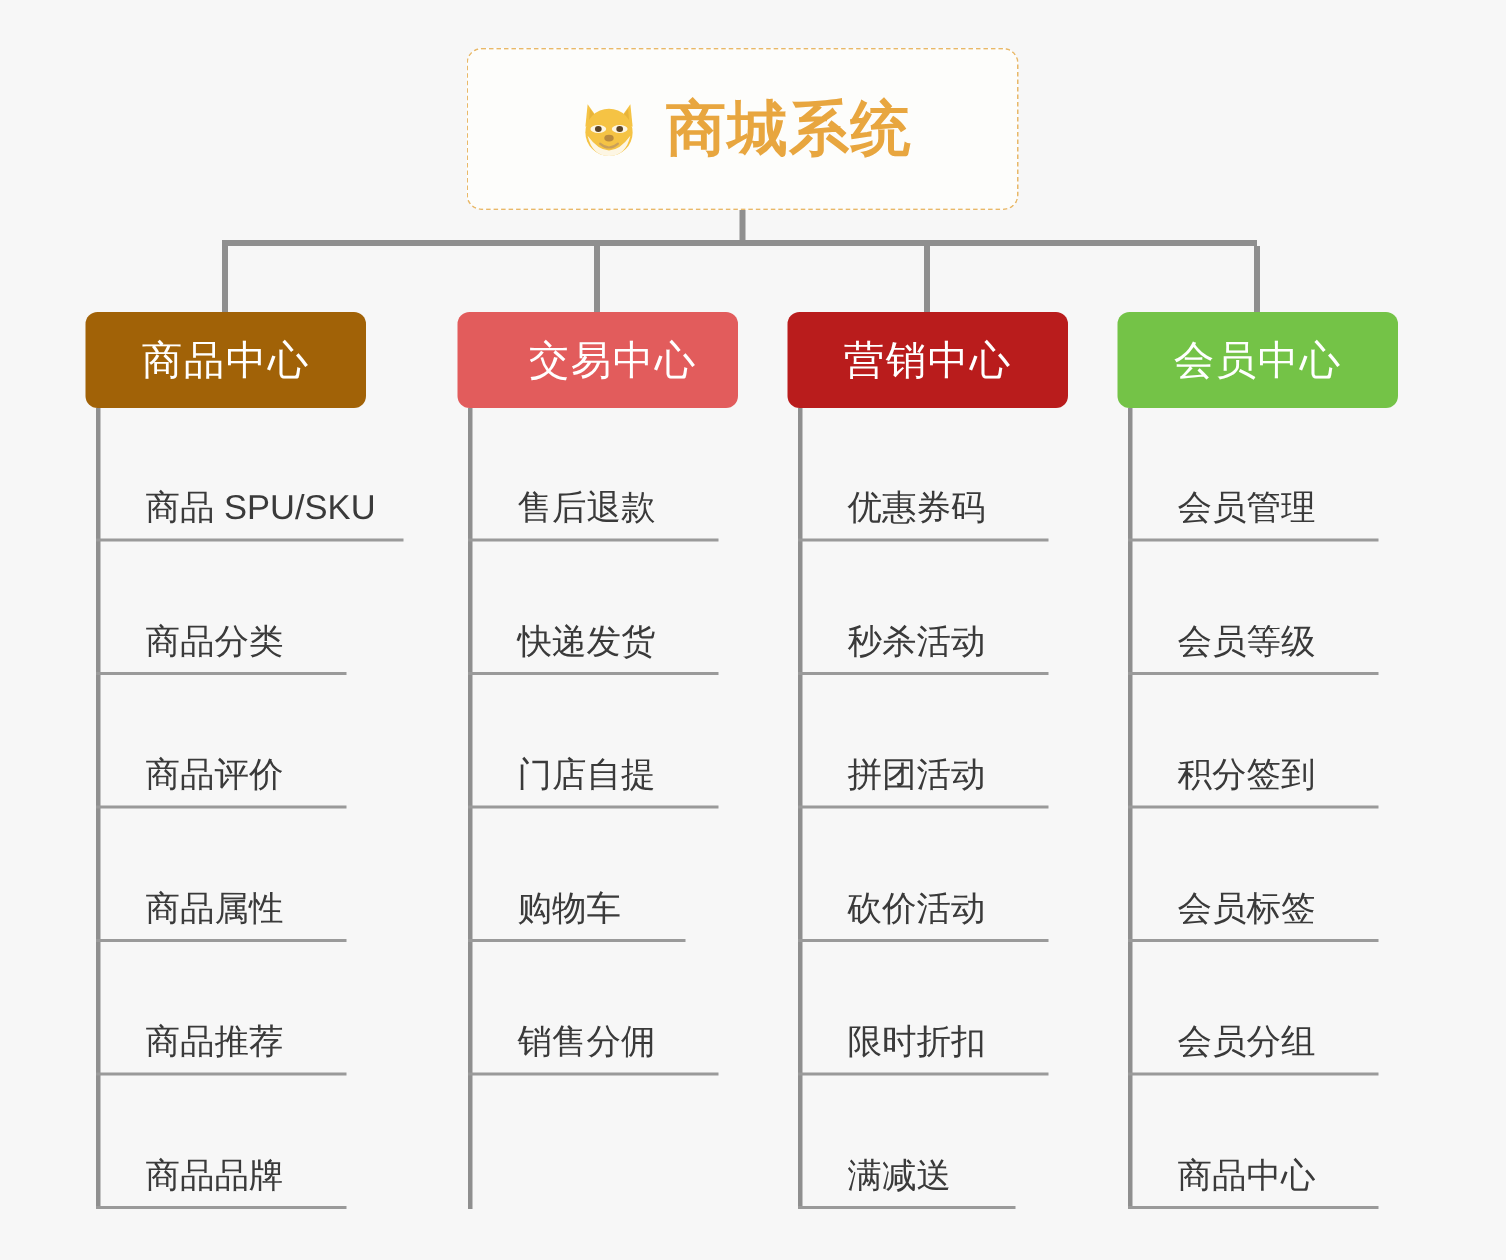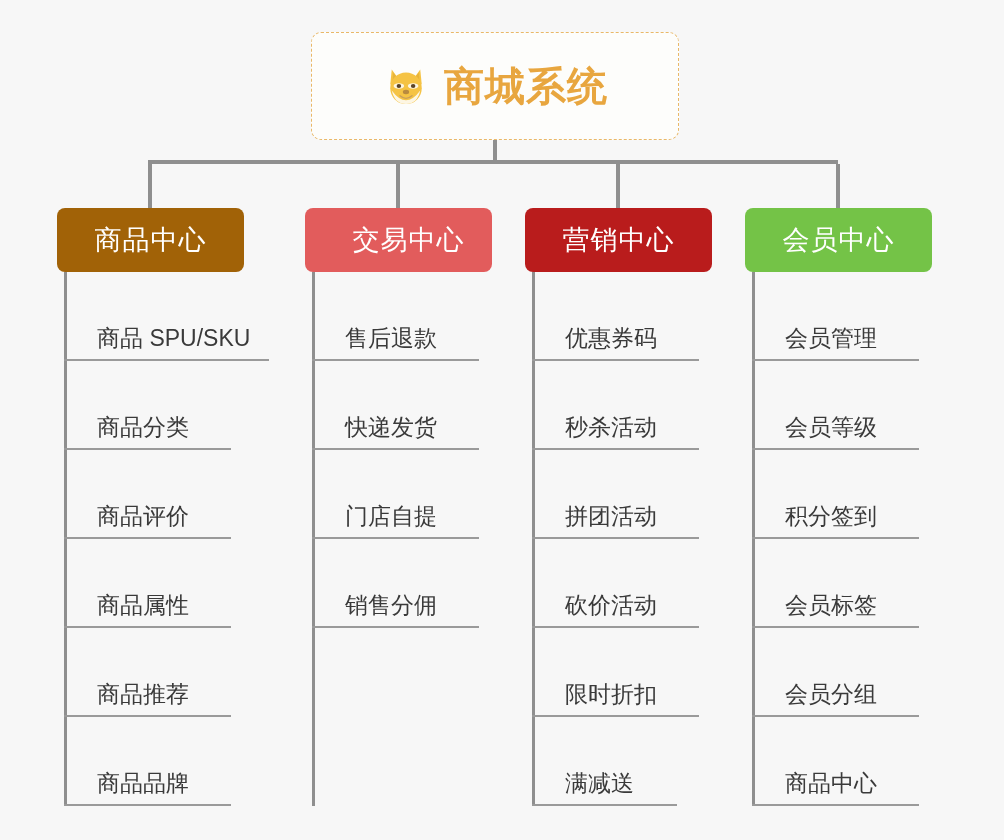--- a/index.html
+++ b/index.html
@@ -213,20 +213,24 @@
         <span class="leaf-rule"></span>
       </div>
       <div class="leaf leaf-w-4">
         <span class="leaf-label">快递发货</span>
         <span class="leaf-rule"></span>
       </div>
       <div class="leaf leaf-w-4">
         <span class="leaf-label">门店自提</span>
         <span class="leaf-rule"></span>
       </div>
+      <div class="leaf leaf-w-3">
+        <span class="leaf-label">购物车</span>
+        <span class="leaf-rule"></span>
+      </div>
       <div class="leaf leaf-w-4">
         <span class="leaf-label">销售分佣</span>
         <span class="leaf-rule"></span>
       </div>
     </div>
   </div>
 
   <div class="branch" style="left:525px">
     <div class="line line-v branch-drop"></div>
     <div class="branch-head" style="background: #b91c1c;">

